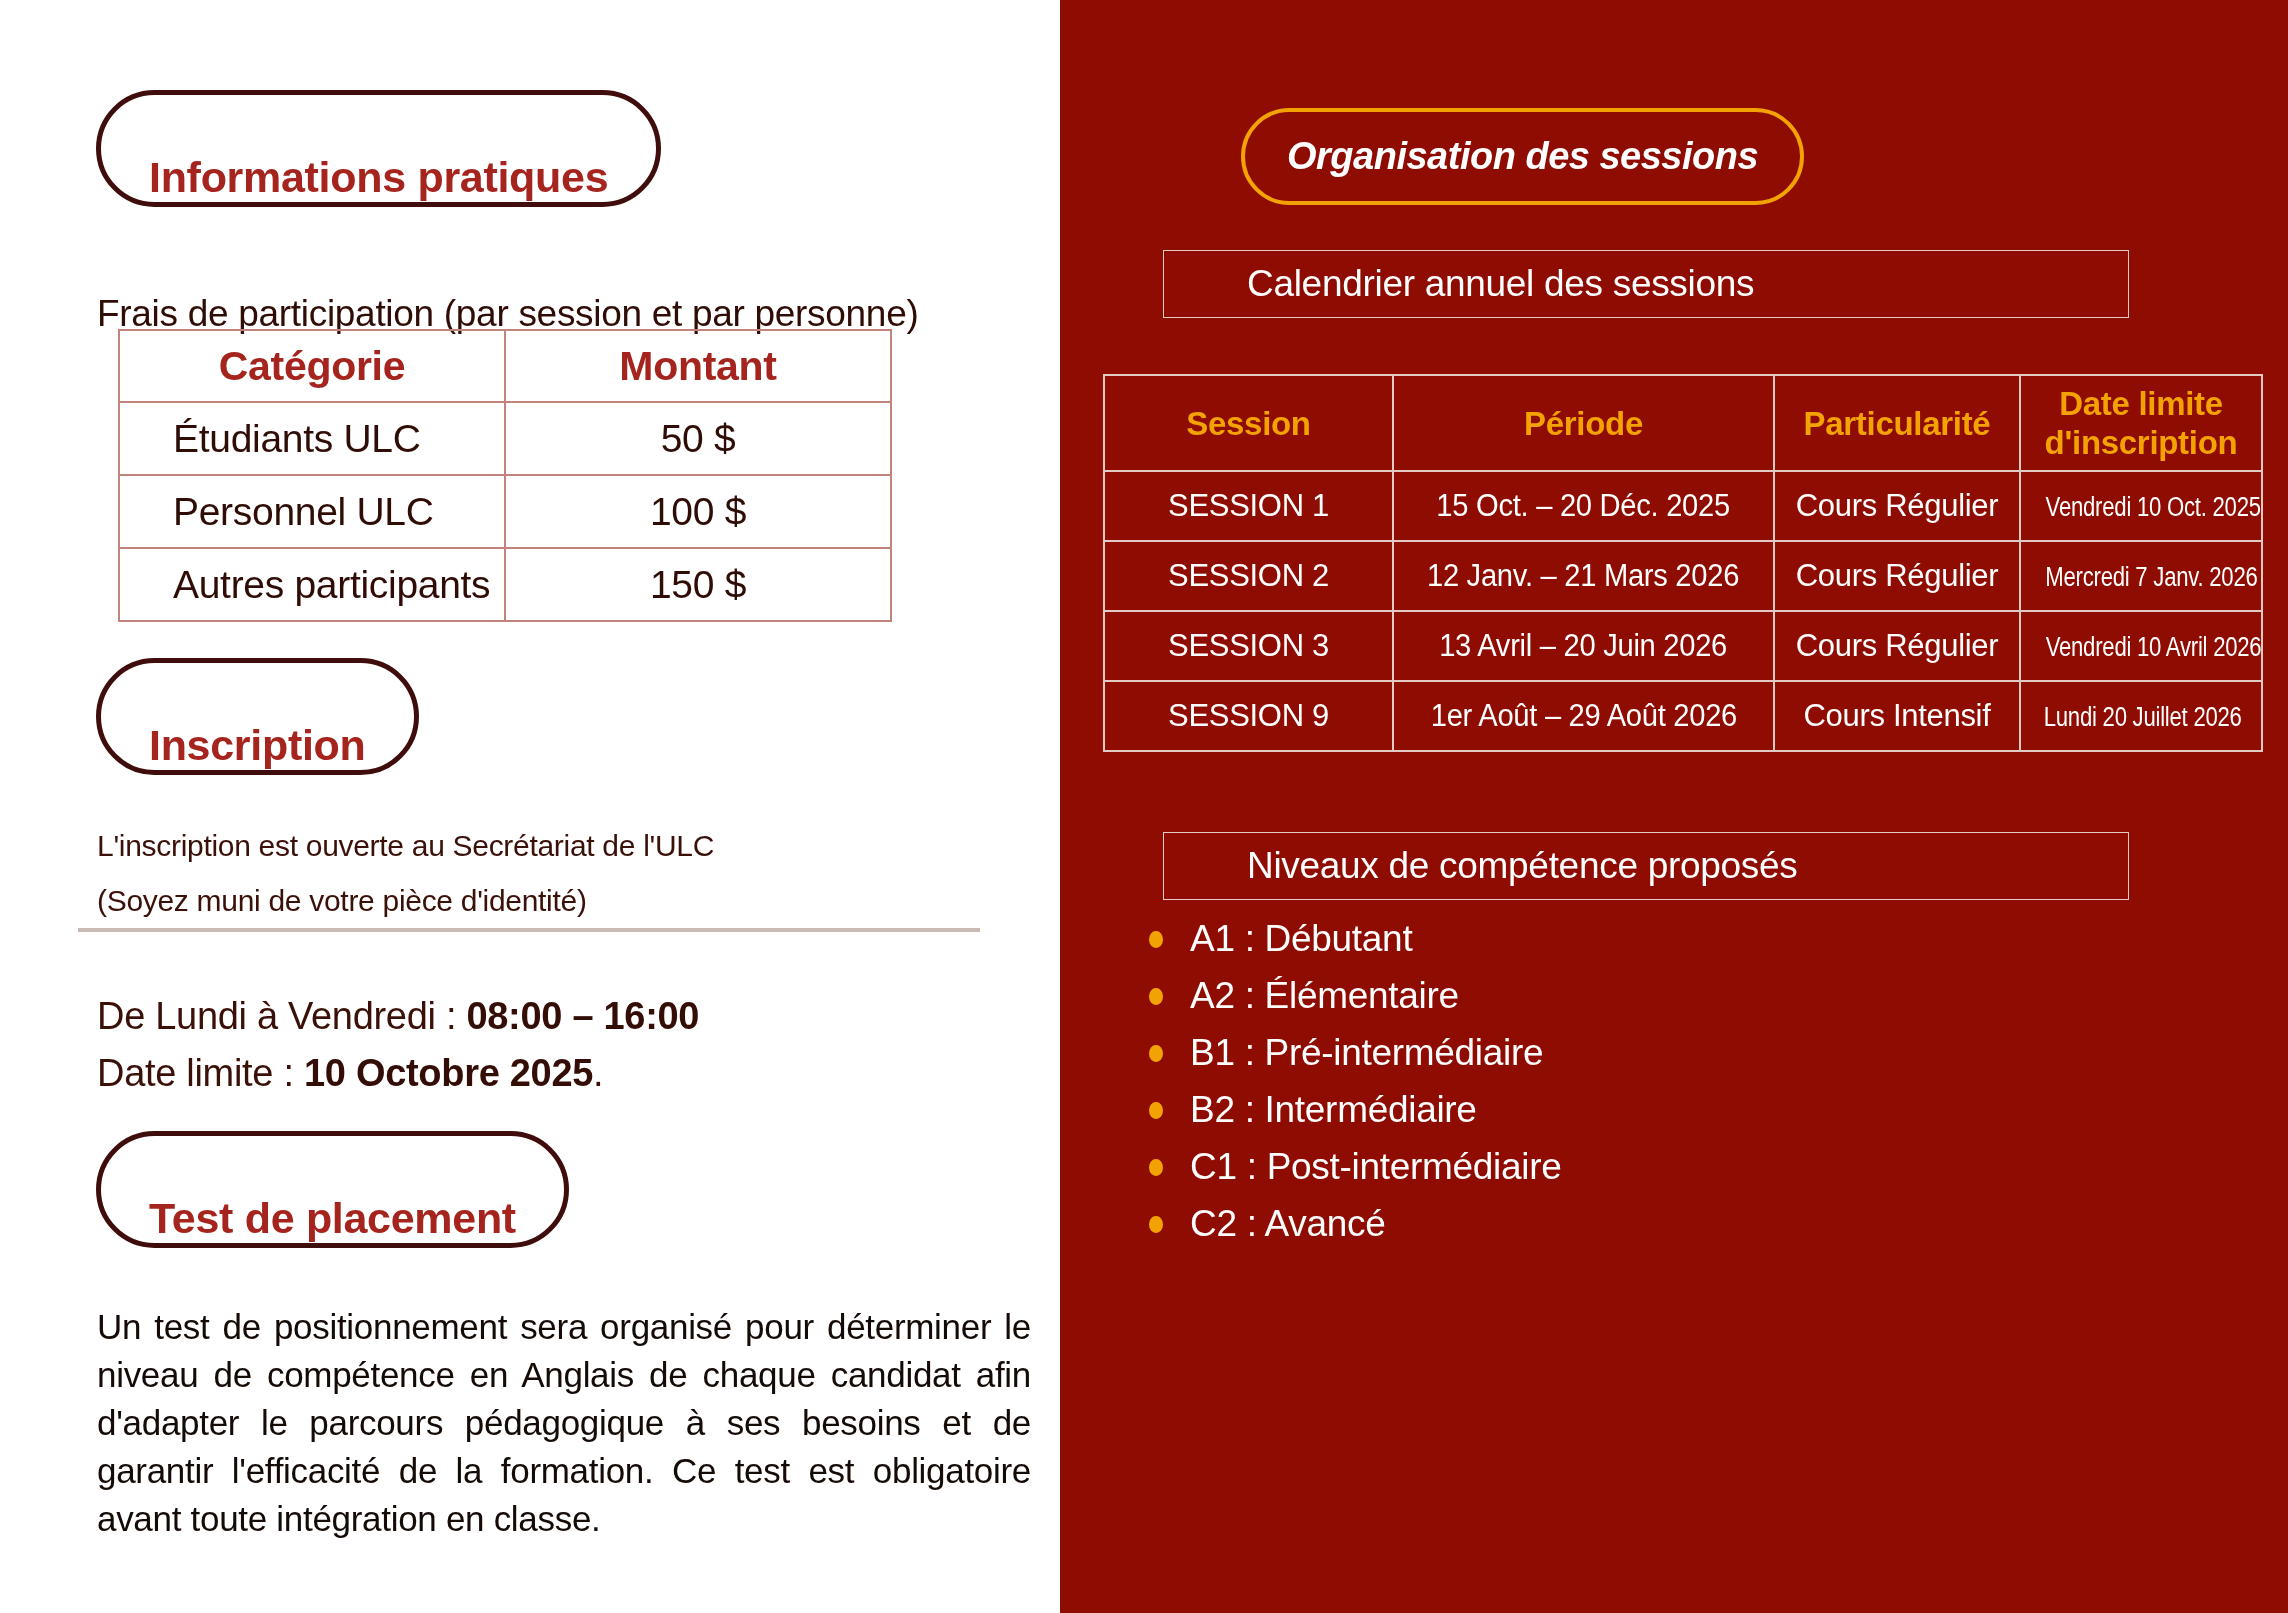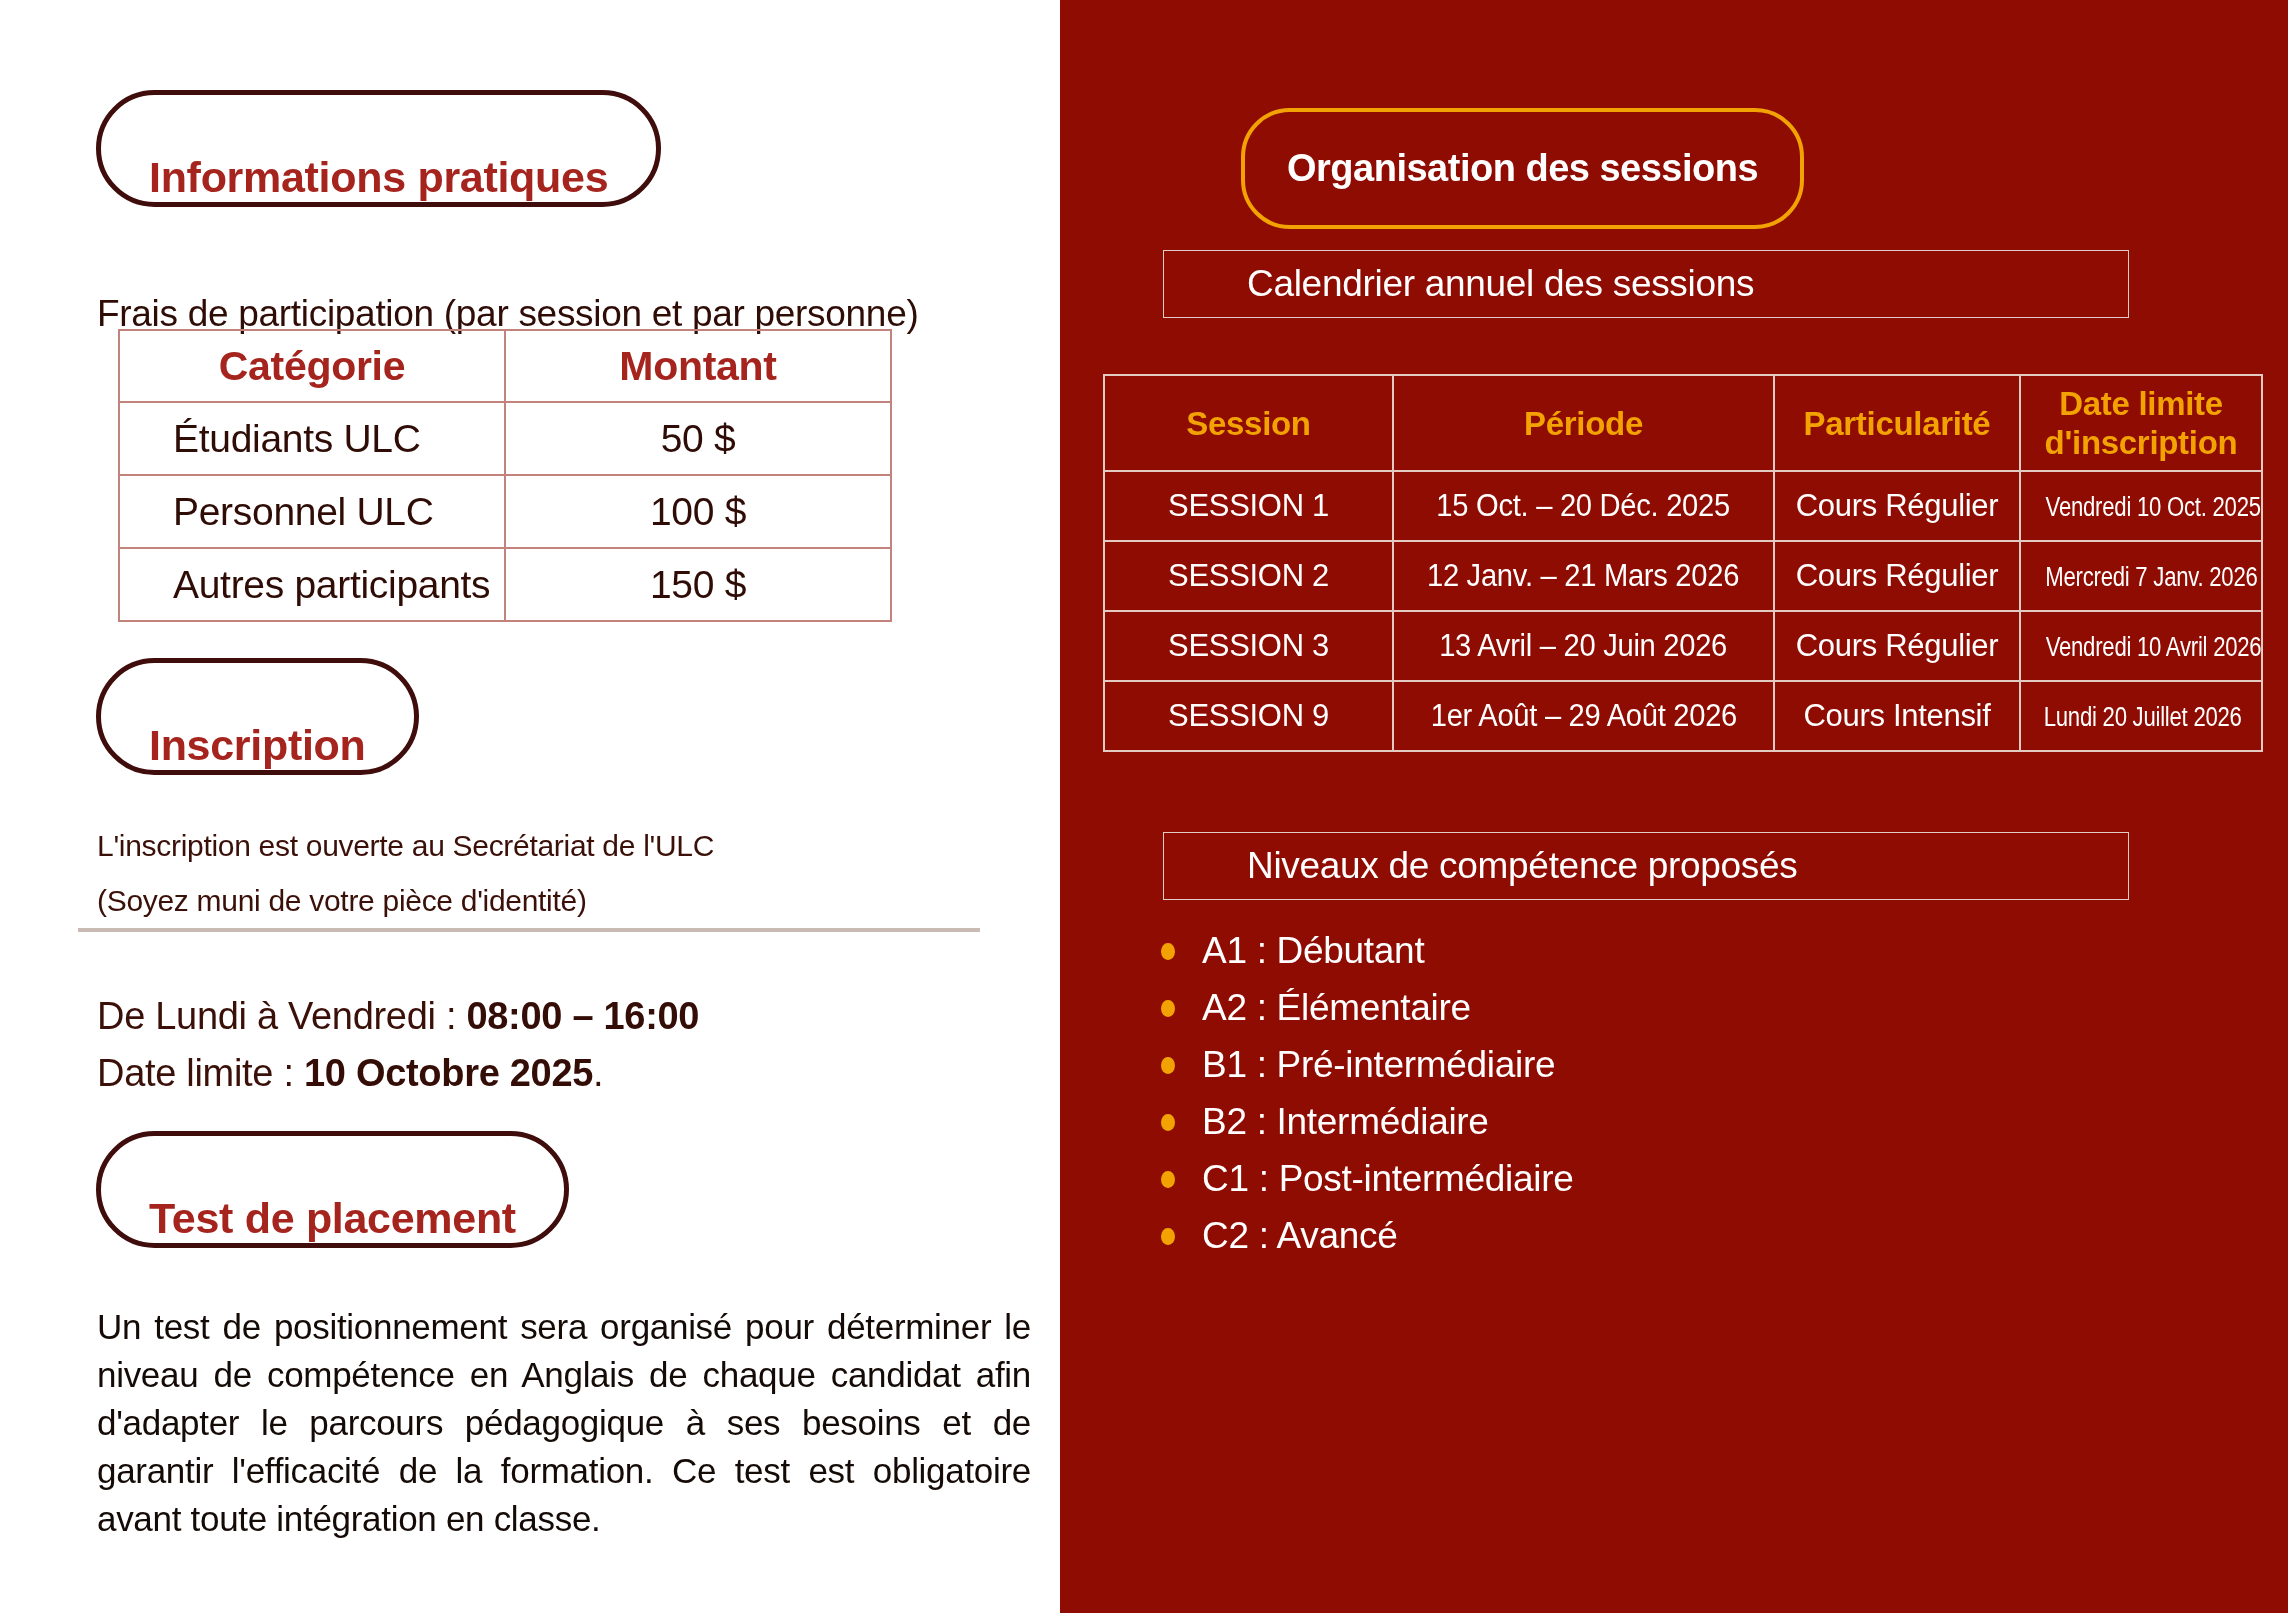--- a/index.html
+++ b/index.html
@@ -54,24 +54,24 @@
   .para{
     position:absolute;left:97px;top:1268px;width:934px;
     font-size:35px;line-height:48px;color:#140A06;
     text-align:justify;
   }
   
   .right{position:absolute;left:1060px;top:0;width:1228px;height:1613px;background:#8F0C02;}
   .badge-gold{
     position:absolute;left:181px;top:108px;
     display:inline-flex;align-items:center;justify-content:center;
-    height:89px;padding:12px 42px;
+    height:89px;padding:0 42px;
     border:4.6px solid #F2A202;border-radius:49px;
     color:#ffffff;font-size:38px;font-weight:700;
-    letter-spacing:-0.5px;white-space:nowrap;
+    letter-spacing:-0.5px;white-space:nowrap;font-style:italic;
   }
   .rbox{
     position:absolute;left:103px;width:966px;height:68px;
     border:1.8px solid #E2CCC5;
     display:flex;align-items:center;
     padding-left:83px;box-sizing:border-box;
     color:#ffffff;font-size:37px;white-space:nowrap;
   }
   .rbox.cal{top:250px;}
   .rbox.lvl{top:832px;}
@@ -81,21 +81,21 @@
   }
   .sessions th,.sessions td{border:2.8px solid #E3CBC4;text-align:center;vertical-align:middle;overflow:hidden;}
   .sessions th{
     height:92px;color:#F2A202;font-weight:700;font-size:33px;line-height:39px;
   }
   .sessions td{height:66px;color:#ffffff;font-size:31px;}
   .fit{display:inline-block;white-space:nowrap;transform:scaleX(0.94);transform-origin:center;}
   .fit-tight{display:inline-block;white-space:nowrap;transform:scaleX(0.82);transform-origin:center;font-size:27px;}
   .levels{
     position:absolute;left:89px;top:916px;
-    list-style:none;margin:12px;padding:0;
+    list-style:none;margin:0;padding:0;
     color:#ffffff;font-size:37px;
   }
   .levels li{
     position:relative;
     padding-left:41px;
     line-height:46px;
     margin-bottom:11px;
     max-width:683px;
   }
   .levels li .dot{

